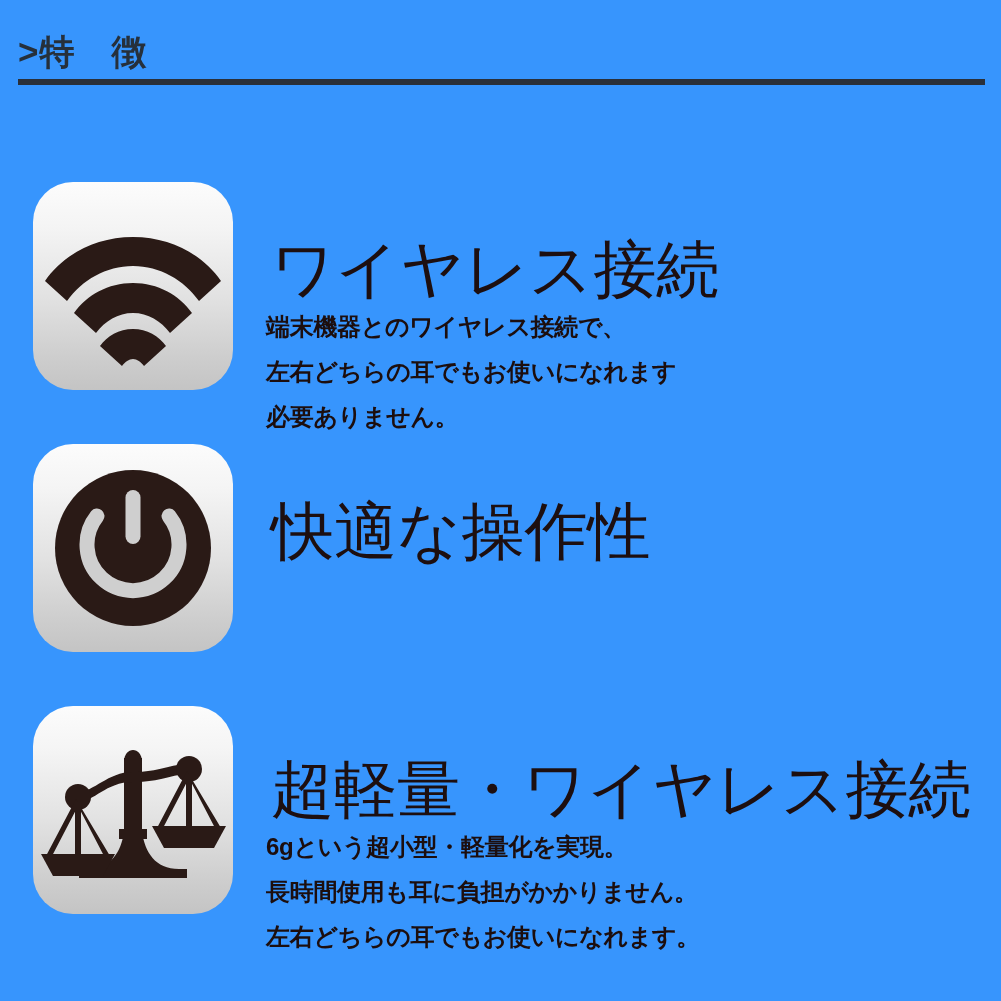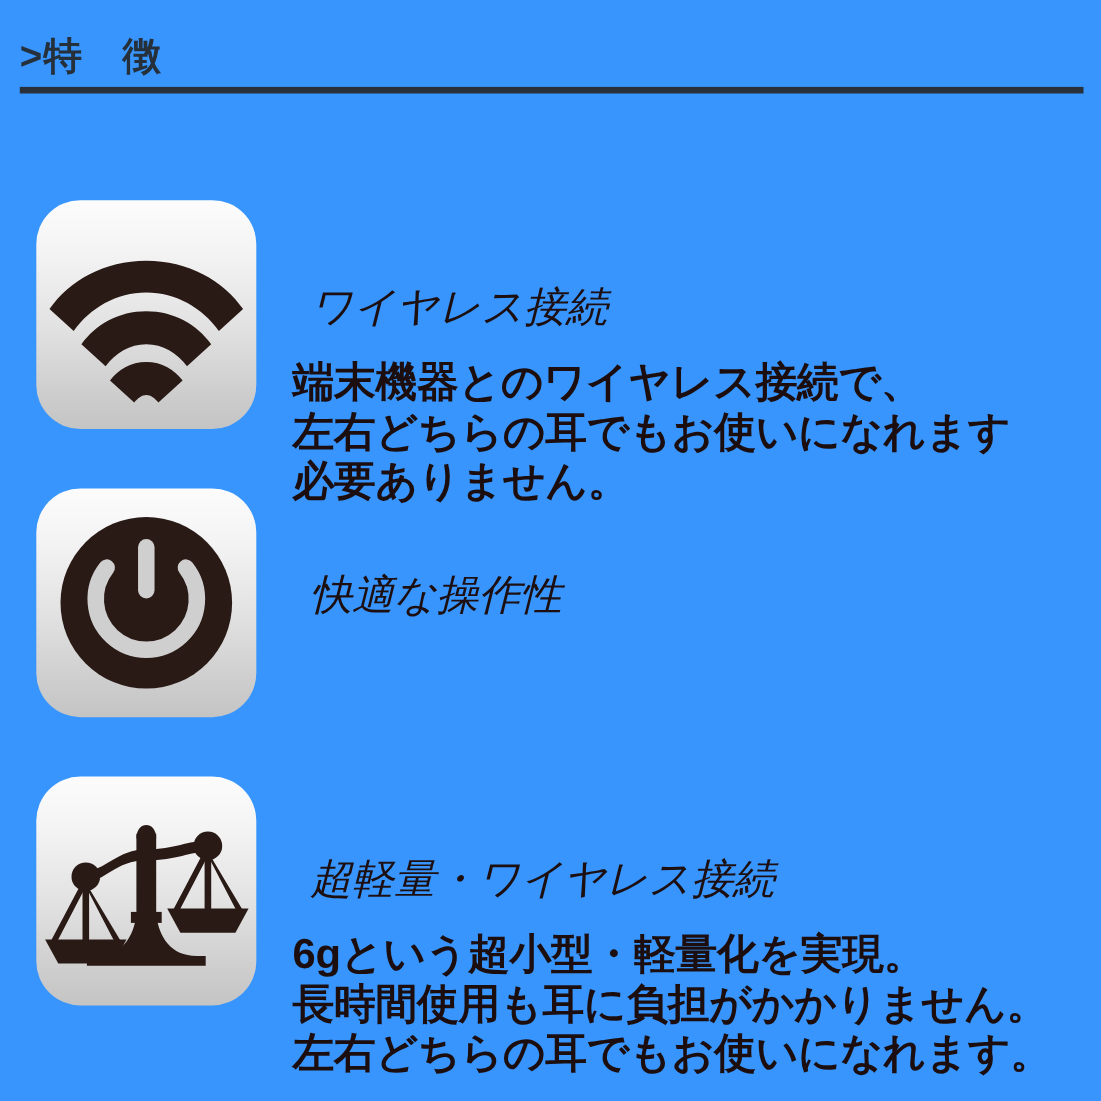--- a/index.html
+++ b/index.html
@@ -78,32 +78,31 @@
   }
 
   
   .feature-text {
     position: absolute;
     left: 266px;
     top: 0;
     width: 720px;
   }
   .feature-title {
-    font-size: 38px;
+    font-size: 63px;
     font-weight: 300;
     color: #1d0f10;
     line-height: 60px;
     letter-spacing: 0px;
     white-space: nowrap;
-    margin: 16px;
+    margin: 5px;
     padding: 0;
-    font-style: italic;
   }
   .feature-body {
-    font-size: 38px;
+    font-size: 24px;
     font-weight: bold;
     color: #1c0e0e;
     line-height: 45px;
     letter-spacing: -0.3px;
     margin: 0;
     padding: 0;
     white-space: nowrap;
   }
   .feature-body .line { display: block; }
 

